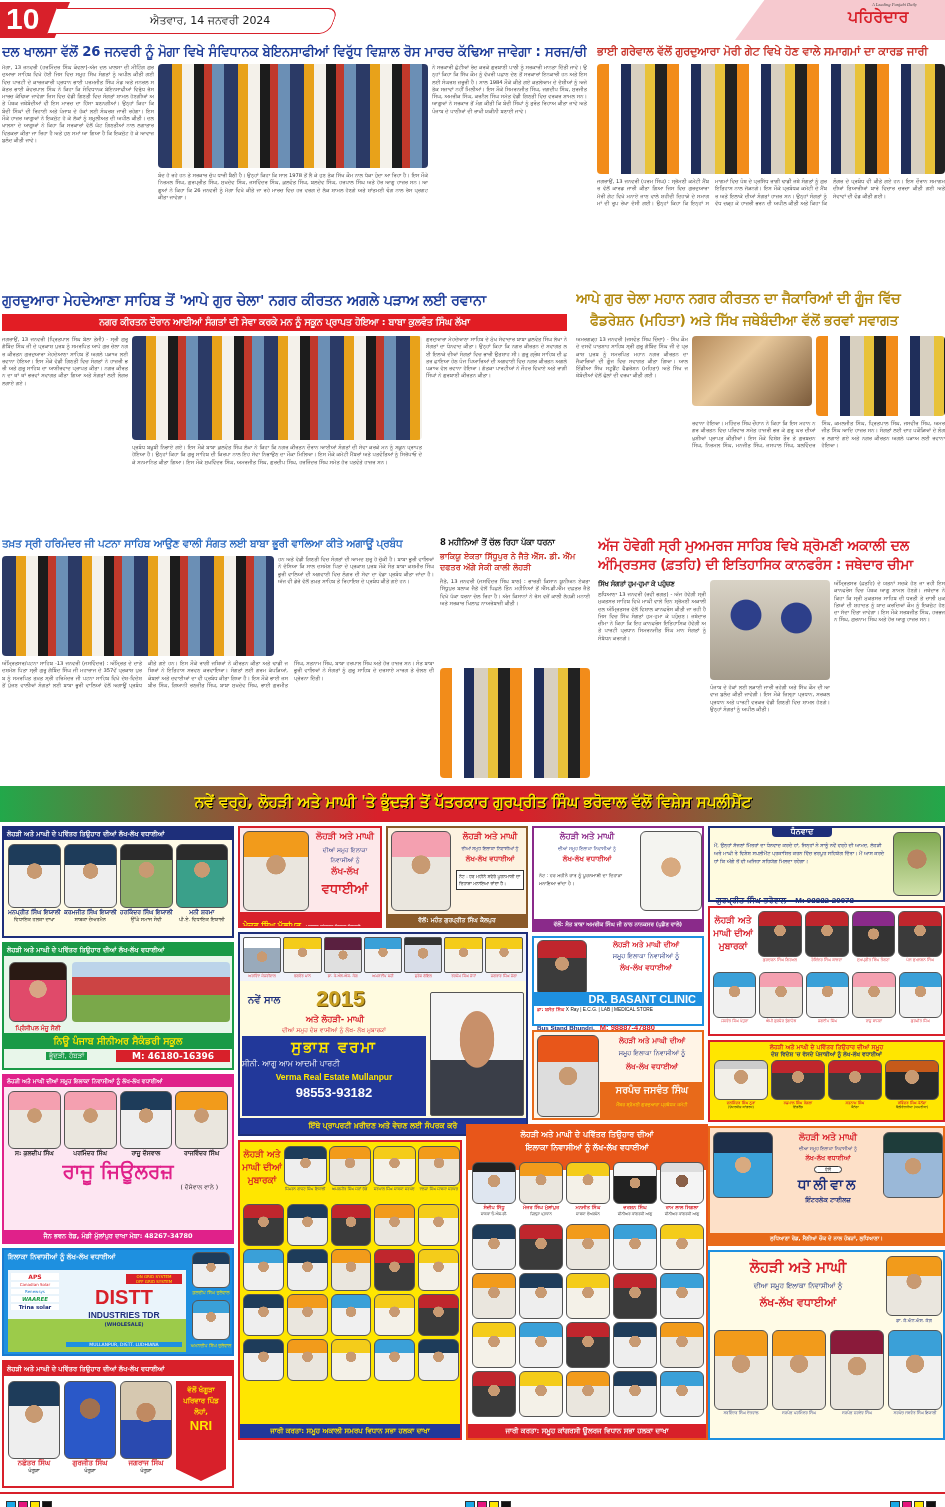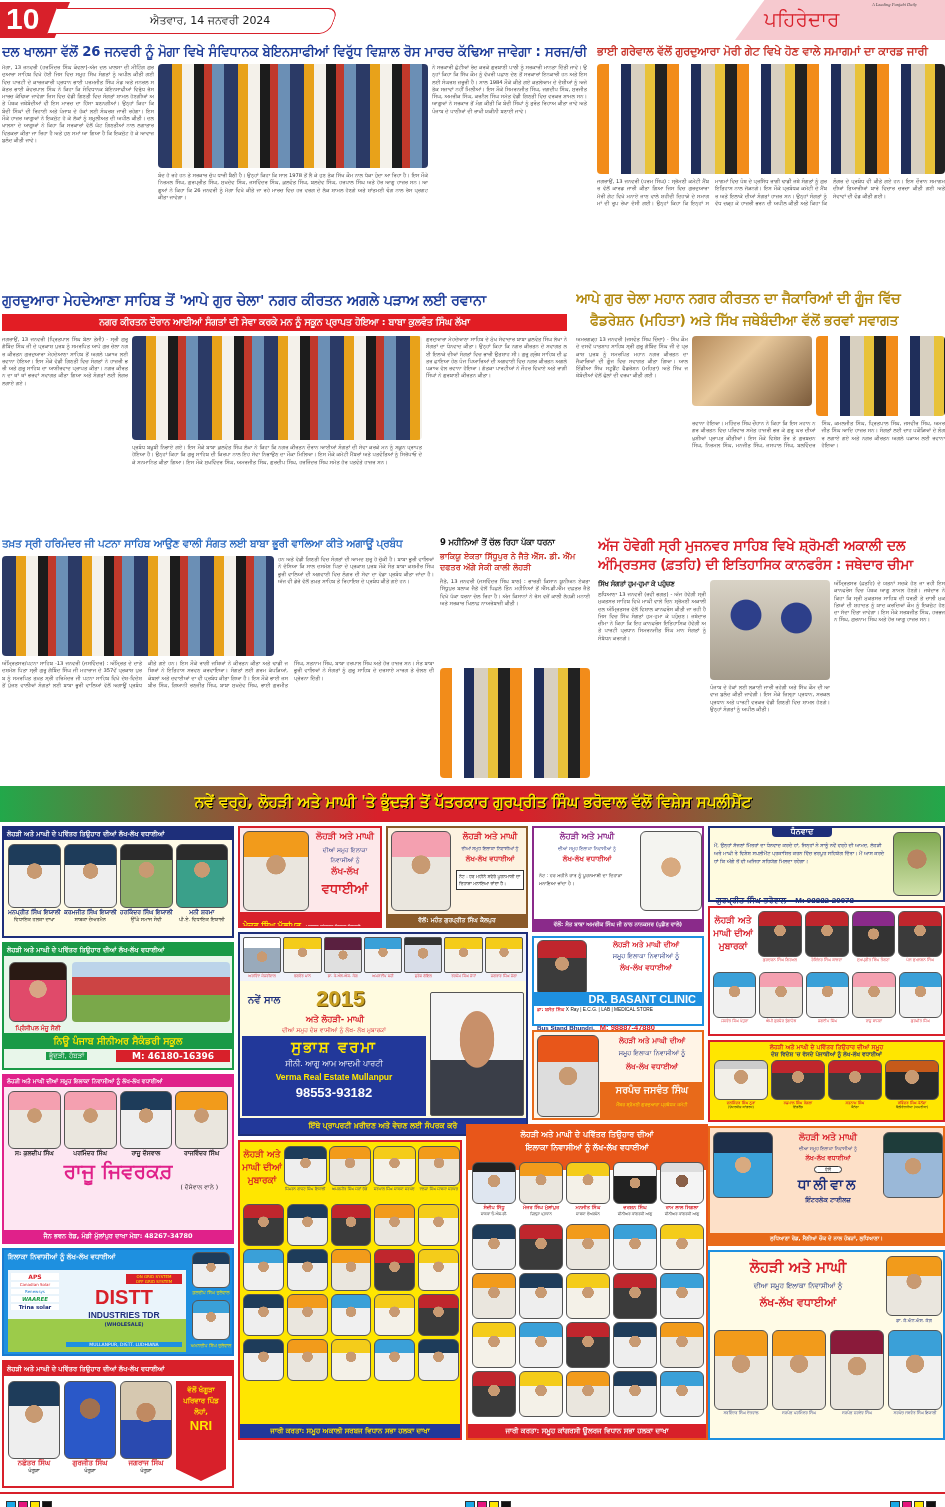--- a/index.html
+++ b/index.html
@@ -24,21 +24,21 @@
 </style>
 </head>
 <body>
 
 <div class="abs" style="left:0;top:0;width:945px;height:40px;">
   <div class="abs" style="left:0;top:2px;width:70px;height:36px;background:#d8202a;clip-path:polygon(0 0,100% 0,78% 100%,0 100%);"></div>
   <div class="abs" style="left:6px;top:2px;font-size:30px;font-weight:bold;color:#fff;font-family:'Liberation Sans',sans-serif;">10</div>
   <div class="abs" style="left:52px;top:8px;width:282px;height:26px;border:1.5px solid #d8202a;border-left:none;border-radius:0 10px 10px 0;transform:skewX(-20deg);background:#fff;"></div>
   <div class="abs" style="left:150px;top:14px;font-size:11px;color:#222;">ਐਤਵਾਰ, 14 ਜਨਵਰੀ 2024</div>
   <div class="abs" style="left:735px;top:0;width:210px;height:40px;background:#f6c9cf;clip-path:polygon(14% 0,100% 0,100% 100%,0 100%);"></div>
-  <div class="abs" style="left:764px;top:7px;font-size:20px;font-weight:normal;color:#d8202a;">ਪਹਿਰੇਦਾਰ</div>
+  <div class="abs" style="left:848px;top:7px;font-size:16px;font-weight:bold;color:#d8202a;">ਪਹਿਰੇਦਾਰ</div>
   <div class="abs" style="left:872px;top:2px;font-size:4.5px;font-style:italic;color:#444;font-family:'Liberation Serif',serif;">A Leading Punjabi Daily</div>
 </div>
 
 <div class="abs hl" style="left:2px;top:44px;width:585px;font-size:13.2px;color:#1e3d9a;">ਦਲ ਖਾਲਸਾ ਵੱਲੋਂ 26 ਜਨਵਰੀ ਨੂੰ ਮੋਗਾ ਵਿਖੇ ਸੰਵਿਧਾਨਕ ਬੇਇਨਸਾਫੀਆਂ ਵਿਰੁੱਧ ਵਿਸ਼ਾਲ ਰੋਸ ਮਾਰਚ ਕੱਢਿਆ ਜਾਵੇਗਾ : ਸਰਜ/ਚੀਮਾ/ਖਾਲਸਤਾਨੀ</div>
 <div class="abs hl" style="left:597px;top:44px;width:348px;font-size:11.4px;color:#c8342a;">ਭਾਈ ਗਰੇਵਾਲ ਵੱਲੋਂ ਗੁਰਦੁਆਰਾ ਮੋਰੀ ਗੇਟ ਵਿਖੇ ਹੋਣ ਵਾਲੇ ਸਮਾਗਮਾਂ ਦਾ ਕਾਰਡ ਜਾਰੀ</div>
 
 <div class="abs col-text" style="left:2px;top:64px;width:152px;height:215px;"><span>ਮੋਗਾ, 13 ਜਨਵਰੀ (ਹਰਮਿੰਦਰ ਸਿੰਘ ਕੰਵਲਾ)-ਅੱਜ ਦਲ ਖਾਲਸਾ ਦੀ ਮੀਟਿੰਗ ਗੁਰਦੁਆਰਾ ਸਾਹਿਬ ਵਿਖੇ ਹੋਈ ਜਿਸ ਵਿਚ ਸਮੂਹ ਸਿੱਖ ਸੰਗਤਾਂ ਨੂੰ ਅਪੀਲ ਕੀਤੀ ਗਈ</span> ਵਿਚ ਪਾਰਟੀ ਦੇ ਕਾਰਜਕਾਰੀ ਪ੍ਰਧਾਨ ਭਾਈ ਪਰਮਜੀਤ ਸਿੰਘ ਮੰਡ ਅਤੇ ਜਨਰਲ ਸਕੱਤਰ ਭਾਈ ਕੰਵਰਪਾਲ ਸਿੰਘ ਨੇ ਕਿਹਾ ਕਿ ਸੰਵਿਧਾਨਕ ਬੇਇਨਸਾਫੀਆਂ ਵਿਰੁੱਧ ਰੋਸ ਮਾਰਚ ਕੱਢਿਆ ਜਾਵੇਗਾ ਜਿਸ ਵਿਚ ਵੱਡੀ ਗਿਣਤੀ ਵਿਚ ਸੰਗਤਾਂ ਸ਼ਾਮਲ ਹੋਣਗੀਆਂ ਅਤੇ ਪੰਥਕ ਜਥੇਬੰਦੀਆਂ ਵੀ ਇਸ ਮਾਰਚ ਦਾ ਹਿੱਸਾ ਬਣਨਗੀਆਂ। ਉਨ੍ਹਾਂ ਕਿਹਾ ਕਿ ਬੰਦੀ ਸਿੰਘਾਂ ਦੀ ਰਿਹਾਈ ਅਤੇ ਪੰਜਾਬ ਦੇ ਹੱਕਾਂ ਲਈ ਸੰਘਰਸ਼ ਜਾਰੀ ਰਹੇਗਾ। ਇਸ ਮੌਕੇ ਹਾਜ਼ਰ ਆਗੂਆਂ ਨੇ ਇਕਜੁੱਟ ਹੋ ਕੇ ਲੋਕਾਂ ਨੂੰ ਸ਼ਮੂਲੀਅਤ ਦੀ ਅਪੀਲ ਕੀਤੀ। ਦਲ ਖਾਲਸਾ ਦੇ ਆਗੂਆਂ ਨੇ ਕਿਹਾ ਕਿ ਸਰਕਾਰਾਂ ਵੱਲੋਂ ਘੱਟ ਗਿਣਤੀਆਂ ਨਾਲ ਲਗਾਤਾਰ ਵਿਤਕਰਾ ਕੀਤਾ ਜਾ ਰਿਹਾ ਹੈ ਅਤੇ ਹੁਣ ਸਮਾਂ ਆ ਗਿਆ ਹੈ ਕਿ ਇਕਜੁੱਟ ਹੋ ਕੇ ਆਵਾਜ਼ ਬੁਲੰਦ ਕੀਤੀ ਜਾਵੇ।</div>
 <div class="abs ph crowd" style="left:158px;top:64px;width:270px;height:104px;"></div>
 <div class="abs col-text" style="left:158px;top:172px;width:270px;height:108px;">ਬੰਦ ਹੋ ਰਹੇ ਹਨ ਤੇ ਸਰਕਾਰ ਚੁੱਪ ਧਾਰੀ ਬੈਠੀ ਹੈ। ਉਨ੍ਹਾਂ ਕਿਹਾ ਕਿ ਸਾਲ 1978 ਤੋਂ ਲੈ ਕੇ ਹੁਣ ਤੱਕ ਸਿੱਖ ਕੌਮ ਨਾਲ ਧੱਕਾ ਹੁੰਦਾ ਆ ਰਿਹਾ ਹੈ। ਇਸ ਮੌਕੇ ਨਿਰਮਲ ਸਿੰਘ, ਗੁਰਪ੍ਰੀਤ ਸਿੰਘ, ਸੁਖਦੇਵ ਸਿੰਘ, ਜਸਵਿੰਦਰ ਸਿੰਘ, ਕੁਲਵੰਤ ਸਿੰਘ, ਬਲਦੇਵ ਸਿੰਘ, ਹਰਪਾਲ ਸਿੰਘ ਅਤੇ ਹੋਰ ਆਗੂ ਹਾਜ਼ਰ ਸਨ। ਆਗੂਆਂ ਨੇ ਕਿਹਾ ਕਿ 26 ਜਨਵਰੀ ਨੂੰ ਮੋਗਾ ਵਿਖੇ ਕੀਤੇ ਜਾ ਰਹੇ ਮਾਰਚ ਵਿਚ ਹਰ ਵਰਗ ਦੇ ਲੋਕ ਸ਼ਾਮਲ ਹੋਣਗੇ ਅਤੇ ਸ਼ਾਂਤਮਈ ਢੰਗ ਨਾਲ ਰੋਸ ਪ੍ਰਗਟ ਕੀਤਾ ਜਾਵੇਗਾ।</div>
 <div class="abs col-text" style="left:432px;top:64px;width:155px;height:215px;">ਨੇ ਸਰਕਾਰੀ ਛੁੱਟੀਆਂ ਰੱਦ ਕਰਕੇ ਗੁਰਬਾਣੀ ਪਾਠੀ ਨੂੰ ਸਰਕਾਰੀ ਮਾਨਤਾ ਦਿੱਤੀ ਜਾਵੇ। ਉਨ੍ਹਾਂ ਕਿਹਾ ਕਿ ਸਿੱਖ ਕੌਮ ਨੂੰ ਵੱਖਰੀ ਪਛਾਣ ਦੇਣ ਤੋਂ ਸਰਕਾਰਾਂ ਇਨਕਾਰੀ ਹਨ ਅਤੇ ਇਸ ਲਈ ਸੰਘਰਸ਼ ਜ਼ਰੂਰੀ ਹੈ। ਸਾਲ 1984 ਮੌਕੇ ਕੀਤੇ ਗਏ ਕਤਲੇਆਮ ਦੇ ਦੋਸ਼ੀਆਂ ਨੂੰ ਅਜੇ ਤੱਕ ਸਜ਼ਾਵਾਂ ਨਹੀਂ ਮਿਲੀਆਂ। ਇਸ ਮੌਕੇ ਸਿਮਰਨਜੀਤ ਸਿੰਘ, ਜਗਦੀਪ ਸਿੰਘ, ਸੁਰਜੀਤ ਸਿੰਘ, ਅਮਰੀਕ ਸਿੰਘ, ਕਰਨੈਲ ਸਿੰਘ ਸਮੇਤ ਵੱਡੀ ਗਿਣਤੀ ਵਿਚ ਵਰਕਰ ਸ਼ਾਮਲ ਸਨ। ਆਗੂਆਂ ਨੇ ਸਰਕਾਰ ਤੋਂ ਮੰਗ ਕੀਤੀ ਕਿ ਬੰਦੀ ਸਿੰਘਾਂ ਨੂੰ ਤੁਰੰਤ ਰਿਹਾਅ ਕੀਤਾ ਜਾਵੇ ਅਤੇ ਪੰਜਾਬ ਦੇ ਪਾਣੀਆਂ ਦੀ ਰਾਖੀ ਯਕੀਨੀ ਬਣਾਈ ਜਾਵੇ।</div>
@@ -59,26 +59,26 @@
 <div class="abs col-text" style="left:576px;top:336px;width:112px;height:192px;"><span>ਅਮਰਗੜ੍ਹ 13 ਜਨਵਰੀ (ਜਸਵੰਤ ਸਿੰਘ ਚਿੰਦਾ)</span> - ਸਿੱਖ ਕੌਮ ਦੇ ਦਸਵੇਂ ਪਾਤਸ਼ਾਹ ਸਾਹਿਬ ਸ੍ਰੀ ਗੁਰੂ ਗੋਬਿੰਦ ਸਿੰਘ ਜੀ ਦੇ ਪ੍ਰਕਾਸ਼ ਪੁਰਬ ਨੂੰ ਸਮਰਪਿਤ ਮਹਾਨ ਨਗਰ ਕੀਰਤਨ ਦਾ ਜੈਕਾਰਿਆਂ ਦੀ ਗੂੰਜ ਵਿਚ ਸਵਾਗਤ ਕੀਤਾ ਗਿਆ। ਆਲ ਇੰਡੀਆ ਸਿੱਖ ਸਟੂਡੈਂਟ ਫੈਡਰੇਸ਼ਨ (ਮਹਿਤਾ) ਅਤੇ ਸਿੱਖ ਜਥੇਬੰਦੀਆਂ ਵੱਲੋਂ ਫੁੱਲਾਂ ਦੀ ਵਰਖਾ ਕੀਤੀ ਗਈ।</div>
 <div class="abs ph warm" style="left:692px;top:336px;width:120px;height:70px;"></div>
 <div class="abs ph crowd2" style="left:816px;top:336px;width:129px;height:80px;"></div>
 <div class="abs col-text" style="left:692px;top:420px;width:253px;height:108px;column-count:2;column-gap:6px;">ਰਵਾਨਾ ਹੋਇਆ। ਮਹਿੰਦਰ ਸਿੰਘ ਚੌਹਾਨ ਨੇ ਕਿਹਾ ਕਿ ਇਸ ਮਹਾਨ ਨਗਰ ਕੀਰਤਨ ਵਿਚ ਪਰਿਵਾਰ ਸਮੇਤ ਹਾਜ਼ਰੀ ਭਰ ਕੇ ਗੁਰੂ ਘਰ ਦੀਆਂ ਖੁਸ਼ੀਆਂ ਪ੍ਰਾਪਤ ਕੀਤੀਆਂ। ਇਸ ਮੌਕੇ ਵਿਸ਼ੇਸ਼ ਤੌਰ ਤੇ ਗੁਰਬਚਨ ਸਿੰਘ, ਨਿਰਮਲ ਸਿੰਘ, ਮਨਜੀਤ ਸਿੰਘ, ਜਸਪਾਲ ਸਿੰਘ, ਬਲਵਿੰਦਰ ਸਿੰਘ, ਕਮਲਜੀਤ ਸਿੰਘ, ਪ੍ਰਿਤਪਾਲ ਸਿੰਘ, ਜਸਵੀਰ ਸਿੰਘ, ਅਮਰਜੀਤ ਸਿੰਘ ਆਦਿ ਹਾਜ਼ਰ ਸਨ। ਸੰਗਤਾਂ ਲਈ ਚਾਹ ਪਕੌੜਿਆਂ ਦੇ ਲੰਗਰ ਲਗਾਏ ਗਏ ਅਤੇ ਨਗਰ ਕੀਰਤਨ ਅਗਲੇ ਪੜਾਅ ਲਈ ਰਵਾਨਾ ਹੋਇਆ।</div>
 
 <div class="abs hl" style="left:2px;top:537px;width:432px;font-size:10.6px;color:#2c6bc2;">ਤਖ਼ਤ ਸ੍ਰੀ ਹਰਿਮੰਦਰ ਜੀ ਪਟਨਾ ਸਾਹਿਬ ਆਉਣ ਵਾਲੀ ਸੰਗਤ ਲਈ ਬਾਬਾ ਭੂਰੀ ਵਾਲਿਆ ਕੀਤੇ ਅਗਾਊਂ ਪ੍ਰਬੰਧ</div>
 <div class="abs ph crowd" style="left:2px;top:556px;width:272px;height:100px;"></div>
 <div class="abs col-text" style="left:278px;top:556px;width:156px;height:100px;">ਹਨ ਅਤੇ ਵੱਡੀ ਗਿਣਤੀ ਵਿਚ ਸੰਗਤਾਂ ਦੀ ਆਮਦ ਸ਼ੁਰੂ ਹੋ ਚੁੱਕੀ ਹੈ। ਬਾਬਾ ਭੂਰੀ ਵਾਲਿਆਂ ਨੇ ਦੱਸਿਆ ਕਿ ਸਾਲ ਦਸਮੇਸ਼ ਪਿਤਾ ਦੇ ਪ੍ਰਕਾਸ਼ ਪੁਰਬ ਮੌਕੇ ਸੰਤ ਬਾਬਾ ਕਸ਼ਮੀਰ ਸਿੰਘ ਭੂਰੀ ਵਾਲਿਆਂ ਦੀ ਅਗਵਾਈ ਵਿਚ ਲੰਗਰ ਦੀ ਸੇਵਾ ਦਾ ਵੱਡਾ ਪ੍ਰਬੰਧ ਕੀਤਾ ਜਾਂਦਾ ਹੈ। ਅੱਜ ਵੀ ਡੇਰੇ ਵੱਲੋਂ ਤਖ਼ਤ ਸਾਹਿਬ ਤੇ ਰਿਹਾਇਸ਼ ਦੇ ਪ੍ਰਬੰਧ ਕੀਤੇ ਗਏ ਹਨ।</div>
 <div class="abs col-text" style="left:2px;top:660px;width:432px;height:118px;column-count:3;column-gap:6px;"><span>ਅੰਮ੍ਰਿਤਸਰ/ਪਟਨਾ ਸਾਹਿਬ -13 ਜਨਵਰੀ (ਜਸਵਿੰਦਰ)</span> : ਅੰਮ੍ਰਿਤ ਦੇ ਦਾਤੇ ਦਸ਼ਮੇਸ਼ ਪਿਤਾ ਸ੍ਰੀ ਗੁਰੂ ਗੋਬਿੰਦ ਸਿੰਘ ਜੀ ਮਹਾਰਾਜ ਦੇ 357ਵੇਂ ਪ੍ਰਕਾਸ਼ ਪੁਰਬ ਨੂੰ ਸਮਰਪਿਤ ਤਖ਼ਤ ਸ੍ਰੀ ਹਰਿਮੰਦਰ ਜੀ ਪਟਨਾ ਸਾਹਿਬ ਵਿਖੇ ਦੇਸ਼-ਵਿਦੇਸ਼ ਤੋਂ ਪੁੱਜਣ ਵਾਲੀਆਂ ਸੰਗਤਾਂ ਲਈ ਬਾਬਾ ਭੂਰੀ ਵਾਲਿਆਂ ਵੱਲੋਂ ਅਗਾਊਂ ਪ੍ਰਬੰਧ ਕੀਤੇ ਗਏ ਹਨ। ਇਸ ਮੌਕੇ ਰਾਗੀ ਜਥਿਆਂ ਨੇ ਕੀਰਤਨ ਕੀਤਾ ਅਤੇ ਢਾਡੀ ਜਥਿਆਂ ਨੇ ਇਤਿਹਾਸ ਸਰਵਣ ਕਰਵਾਇਆ। ਸੰਗਤਾਂ ਲਈ ਗਰਮ ਕੱਪੜਿਆਂ, ਕੰਬਲਾਂ ਅਤੇ ਦਵਾਈਆਂ ਦਾ ਵੀ ਪ੍ਰਬੰਧ ਕੀਤਾ ਗਿਆ ਹੈ। ਇਸ ਮੌਕੇ ਭਾਈ ਜਸਬੀਰ ਸਿੰਘ, ਗਿਆਨੀ ਰਣਜੀਤ ਸਿੰਘ, ਬਾਬਾ ਸੁਖਦੇਵ ਸਿੰਘ, ਭਾਈ ਗੁਰਮੀਤ ਸਿੰਘ, ਸਤਨਾਮ ਸਿੰਘ, ਬਾਬਾ ਹਰਪਾਲ ਸਿੰਘ ਅਤੇ ਹੋਰ ਹਾਜ਼ਰ ਸਨ। ਸੰਤ ਬਾਬਾ ਭੂਰੀ ਵਾਲਿਆਂ ਨੇ ਸੰਗਤਾਂ ਨੂੰ ਗੁਰੂ ਸਾਹਿਬ ਦੇ ਦਰਸਾਏ ਮਾਰਗ ਤੇ ਚੱਲਣ ਦੀ ਪ੍ਰੇਰਨਾ ਦਿੱਤੀ।</div>
 
-<div class="abs hl" style="left:440px;top:537px;width:150px;font-size:8.5px;color:#111;">9 ਮਹੀਨਿਆਂ ਤੋਂ ਚੱਲ ਰਿਹਾ ਪੱਕਾ ਧਰਨਾ</div>
+<div class="abs hl" style="left:440px;top:537px;width:150px;font-size:8.5px;color:#111;">8 ਮਹੀਨਿਆਂ ਤੋਂ ਚੱਲ ਰਿਹਾ ਪੱਕਾ ਧਰਨਾ</div>
 <div class="abs" style="left:440px;top:551px;width:150px;font-size:8px;font-weight:bold;line-height:11px;color:#c8342a;">ਭਾਕਿਯੂ ਏਕਤਾ ਸਿੱਧੂਪੁਰ ਨੇ ਜੈਤੋ ਐੱਸ. ਡੀ. ਐੱਮ ਦਫਤਰ ਅੱਗੇ ਸੇਕੀ ਕਾਲੀ ਲੋਹੜੀ</div>
 <div class="abs col-text" style="left:440px;top:578px;width:150px;height:88px;"><span>ਜੈਤੋ, 13 ਜਨਵਰੀ (ਜਸਵਿੰਦਰ ਸਿੰਘ ਬਾਠ) : ਭਾਰਤੀ ਕਿਸਾਨ ਯੂਨੀਅਨ ਏਕਤਾ ਸਿੱਧੂਪੁਰ</span> ਬਲਾਕ ਜੈਤੋ ਵੱਲੋਂ ਪਿਛਲੇ ਤਿੰਨ ਮਹੀਨਿਆਂ ਤੋਂ ਐੱਸ.ਡੀ.ਐੱਮ ਦਫ਼ਤਰ ਜੈਤੋ ਵਿਖੇ ਪੱਕਾ ਧਰਨਾ ਚੱਲ ਰਿਹਾ ਹੈ। ਅੱਜ ਕਿਸਾਨਾਂ ਨੇ ਰੋਸ ਵਜੋਂ ਕਾਲੀ ਲੋਹੜੀ ਮਨਾਈ ਅਤੇ ਸਰਕਾਰ ਖਿਲਾਫ਼ ਨਾਅਰੇਬਾਜ਼ੀ ਕੀਤੀ।</div>
 <div class="abs ph crowd2" style="left:440px;top:668px;width:150px;height:110px;"></div>
 
-<div class="abs hl" style="left:598px;top:537px;width:347px;font-size:14px;color:#d8202a;">ਅੱਜ ਹੋਵੇਗੀ ਸ੍ਰੀ ਮੁਜਨਵਰ ਸਾਹਿਬ ਵਿਖੇ ਸ਼੍ਰੋਮਣੀ ਅਕਾਲੀ ਦਲ</div>
+<div class="abs hl" style="left:598px;top:537px;width:347px;font-size:14px;color:#d8202a;">ਅੱਜ ਹੋਵੇਗੀ ਸ੍ਰੀ ਮੁਅਮਰਜ ਸਾਹਿਬ ਵਿਖੇ ਸ਼੍ਰੋਮਣੀ ਅਕਾਲੀ ਦਲ</div>
 <div class="abs hl" style="left:598px;top:557px;width:347px;font-size:13.4px;color:#d8202a;">ਅੰਮ੍ਰਿਤਸਰ (ਫ਼ਤਹਿ) ਦੀ ਇਤਿਹਾਸਿਕ ਕਾਨਫਰੰਸ : ਜਥੇਦਾਰ ਚੀਮਾ</div>
 <div class="abs hl" style="left:598px;top:580px;width:108px;font-size:6.8px;color:#111;">ਸਿੱਖ ਸੰਗਤਾਂ ਹੁਮ-ਹੁਮਾ ਕੇ ਪਹੁੰਚਣ</div>
 <div class="abs col-text" style="left:598px;top:591px;width:108px;height:187px;"><span>ਲੁਧਿਆਣਾ 13 ਜਨਵਰੀ (ਰਵੀ ਭਗਤ)</span> - ਅੱਜ ਹੋਵੇਗੀ ਸ੍ਰੀ ਮੁਕਤਸਰ ਸਾਹਿਬ ਵਿਖੇ ਮਾਘੀ ਵਾਲੇ ਦਿਨ ਸ਼੍ਰੋਮਣੀ ਅਕਾਲੀ ਦਲ ਅੰਮ੍ਰਿਤਸਰ ਵੱਲੋਂ ਵਿਸ਼ਾਲ ਕਾਨਫਰੰਸ ਕੀਤੀ ਜਾ ਰਹੀ ਹੈ ਜਿਸ ਵਿਚ ਸਿੱਖ ਸੰਗਤਾਂ ਹੁਮ-ਹੁਮਾ ਕੇ ਪਹੁੰਚਣ। ਜਥੇਦਾਰ ਚੀਮਾ ਨੇ ਕਿਹਾ ਕਿ ਇਹ ਕਾਨਫਰੰਸ ਇਤਿਹਾਸਿਕ ਹੋਵੇਗੀ ਅਤੇ ਪਾਰਟੀ ਪ੍ਰਧਾਨ ਸਿਮਰਨਜੀਤ ਸਿੰਘ ਮਾਨ ਸੰਗਤਾਂ ਨੂੰ ਸੰਬੋਧਨ ਕਰਨਗੇ।</div>
 <div class="abs ph" style="left:710px;top:580px;width:120px;height:100px;background:radial-gradient(circle at 30% 35%,#2d3f8a 0 14%,transparent 15%),radial-gradient(circle at 72% 38%,#2d3f8a 0 14%,transparent 15%),linear-gradient(180deg,#d9d3c6,#a59c8c);"></div>
 <div class="abs col-text" style="left:710px;top:684px;width:120px;height:94px;">ਪੰਜਾਬ ਦੇ ਹੱਕਾਂ ਲਈ ਲੜਾਈ ਜਾਰੀ ਰਹੇਗੀ ਅਤੇ ਸਿੱਖ ਕੌਮ ਦੀ ਆਵਾਜ਼ ਬੁਲੰਦ ਕੀਤੀ ਜਾਵੇਗੀ। ਇਸ ਮੌਕੇ ਜ਼ਿਲ੍ਹਾ ਪ੍ਰਧਾਨ, ਸਰਕਲ ਪ੍ਰਧਾਨ ਅਤੇ ਪਾਰਟੀ ਵਰਕਰ ਵੱਡੀ ਗਿਣਤੀ ਵਿਚ ਸ਼ਾਮਲ ਹੋਣਗੇ। ਉਨ੍ਹਾਂ ਸੰਗਤਾਂ ਨੂੰ ਅਪੀਲ ਕੀਤੀ।</div>
 <div class="abs col-text" style="left:834px;top:580px;width:111px;height:198px;">ਅੰਮ੍ਰਿਤਸਰ (ਫ਼ਤਹਿ) ਦੇ ਯਤਨਾਂ ਸਦਕੇ ਹੋਣ ਜਾ ਰਹੀ ਇਸ ਕਾਨਫਰੰਸ ਵਿਚ ਪੰਥਕ ਆਗੂ ਸ਼ਾਮਲ ਹੋਣਗੇ। ਜਥੇਦਾਰ ਨੇ ਕਿਹਾ ਕਿ ਸ੍ਰੀ ਮੁਕਤਸਰ ਸਾਹਿਬ ਦੀ ਧਰਤੀ ਤੇ ਚਾਲੀ ਮੁਕਤਿਆਂ ਦੀ ਸ਼ਹਾਦਤ ਨੂੰ ਯਾਦ ਕਰਦਿਆਂ ਕੌਮ ਨੂੰ ਇਕਜੁੱਟ ਹੋਣ ਦਾ ਸੱਦਾ ਦਿੱਤਾ ਜਾਵੇਗਾ। ਇਸ ਮੌਕੇ ਸਰਬਜੀਤ ਸਿੰਘ, ਹਰਭਜਨ ਸਿੰਘ, ਗੁਰਨਾਮ ਸਿੰਘ ਅਤੇ ਹੋਰ ਆਗੂ ਹਾਜ਼ਰ ਸਨ।</div>
 
 <div class="abs" style="left:0;top:786px;width:945px;height:36px;background:linear-gradient(90deg,#22a84a 0%,#d8202a 40%,#d8202a 55%,#22a84a 100%);"></div>
 <div class="abs hl" style="left:8px;top:793px;width:930px;text-align:center;font-size:15.5px;color:#ffe600;text-shadow:1px 1px 0 #000;">ਨਵੇਂ ਵਰ੍ਹੇ, ਲੋਹੜੀ ਅਤੇ ਮਾਘੀ 'ਤੇ ਭੂੰਦੜੀ ਤੋਂ ਪੱਤਰਕਾਰ ਗੁਰਪ੍ਰੀਤ ਸਿੰਘ ਭਰੋਵਾਲ ਵੱਲੋਂ ਵਿਸ਼ੇਸ ਸਪਲੀਮੈਂਟ</div>
 
@@ -131,21 +131,21 @@
       </div>
     <div style="flex:1">
         <div class="portrait k" style="height:58px;"></div>
         <div class="cap">ਰਾਜੂ ਦੌਸਵਾਲ</div>
       </div>
     <div style="flex:1">
         <div class="portrait o" style="height:58px;"></div>
         <div class="cap">ਰਾਜਵਿੰਦਰ ਸਿੰਘ</div>
       </div>
   </div>
-  <div style="text-align:center;font-size:20px;font-weight:bold;color:#e0218a;margin-top:2px;">ਰਾਜੂ ਜਿਵਰਕਰ਼</div>
+  <div style="text-align:center;font-size:20px;font-weight:bold;color:#e0218a;margin-top:2px;">ਰਾਜੂ ਜਿਊਲਰਜ਼</div>
   <div style="text-align:right;font-size:6px;padding-right:14px;">( ਦੌਸੇਵਾਲ ਵਾਲੇ )</div>
   <div style="position:absolute;left:0;bottom:0;width:228px;background:#e0218a;color:#fff;font-size:6.5px;font-weight:bold;text-align:center;padding:2px 0;white-space:nowrap;overflow:hidden;">ਜੈਨ ਭਵਨ ਰੋਡ, ਮੰਡੀ ਮੁੱਲਾਂਪੁਰ ਦਾਖਾ ਮੋਬਾ: 48267-34780</div>
 </div>
 
 <div class="abs" style="left:2px;top:1248px;width:232px;height:108px;border:2px solid #1a7bd0;background:#1e90e0;">
   <div style="color:#fff;font-size:7px;font-weight:bold;padding:3px 4px;white-space:nowrap;overflow:hidden;">ਇਲਾਕਾ ਨਿਵਾਸੀਆਂ ਨੂੰ ਲੱਖ-ਲੱਖ ਵਧਾਈਆਂ</div>
   <div style="position:absolute;left:4px;top:20px;width:178px;height:82px;background:linear-gradient(180deg,#eaf4fb 0 60%,#9ccb4a 60%);">
     <div style="position:absolute;left:3px;top:3px;width:48px;">
       <div style="background:#fff;color:#d8202a;font-size:6px;font-weight:bold;text-align:center;margin-bottom:2px;">APS</div>
       <div style="background:#fff;color:#d8202a;font-size:4px;text-align:center;margin-bottom:2px;">Canadian Solar</div>
@@ -234,21 +234,21 @@
         <div class="portrait y" style="height:36px;border-radius:2px;"></div>
         <div class="sub" style="font-size:3.8px;color:#d8202a;">ਜਗਤਾਰ ਸਿੰਘ ਜੱਗਾ</div>
       </div>
   </div>
   <div style="position:absolute;left:8px;top:60px;color:#1e2f7a;font-size:10px;font-weight:bold;">ਨਵੇਂ ਸਾਲ</div>
   <div style="position:absolute;left:76px;top:52px;color:#c9a020;font-size:22px;font-weight:bold;font-family:'Liberation Sans',sans-serif;text-shadow:1px 1px 0 #6a5010;">2015</div>
   <div style="position:absolute;left:10px;top:80px;width:170px;text-align:center;color:#d8202a;font-size:8.5px;font-weight:bold;">ਅਤੇ ਲੋਹੜੀ- ਮਾਘੀ</div>
   <div style="position:absolute;left:4px;top:92px;width:180px;text-align:center;color:#d8202a;font-size:6px;white-space:nowrap;">ਦੀਆਂ ਸਮੂਹ ਦੇਸ਼ ਵਾਸੀਆਂ ਨੂੰ ਲੱਖ- ਲੱਖ ਮੁਬਾਰਕਾਂ</div>
   <div style="position:absolute;left:2px;top:102px;width:184px;height:80px;background:#22389a;"></div>
   <div style="position:absolute;left:2px;top:104px;width:184px;text-align:center;color:#ffe600;font-size:15px;font-weight:bold;letter-spacing:2px;">ਸੁਭਾਸ਼ ਵਰਮਾ</div>
-  <div style="position:absolute;left:2px;top:125px;width:184px;text-align:center;color:#fff;font-size:8px;">ਸੀਨੀ. ਆਗੂ ਆਮ ਆਦਮੀ ਪਾਰਟੀ</div>
+  <div style="position:absolute;left:2px;top:125px;width:184px;text-align:left;color:#fff;font-size:8px;">ਸੀਨੀ. ਆਗੂ ਆਮ ਆਦਮੀ ਪਾਰਟੀ</div>
   <div style="position:absolute;left:2px;top:138px;width:184px;text-align:center;color:#ffe600;font-size:8.5px;font-weight:bold;font-family:'Liberation Sans',sans-serif;">Verma Real Estate Mullanpur</div>
   <div style="position:absolute;left:2px;top:151px;width:184px;text-align:center;color:#fff;font-size:13px;font-weight:bold;font-family:'Liberation Sans',sans-serif;">98553-93182</div>
   <div class="portrait" style="position:absolute;left:190px;top:58px;width:94px;height:124px;border-radius:2px;background:radial-gradient(ellipse at 50% 38%,#c8906a 0 26%,transparent 27%),linear-gradient(180deg,#f4f4f4 0 55%,#3a3e48 55%);"></div>
   <div style="position:absolute;left:0;bottom:0;width:286px;background:#22389a;color:#ffe600;font-size:7.6px;font-weight:bold;text-align:center;padding:3px 0;white-space:nowrap;overflow:hidden;">ਇੱਥੇ ਪ੍ਰਾਪਰਟੀ ਖ਼ਰੀਦਣ ਅਤੇ ਵੇਚਣ ਲਈ ਸੰਪਰਕ ਕਰੋ</div>
 </div>
 
 <div class="abs" style="left:238px;top:1140px;width:224px;height:300px;border:2px solid #d8202a;background:#ffe600;">
   <div style="position:absolute;left:2px;top:6px;width:40px;text-align:center;color:#d8202a;font-size:9px;font-weight:bold;line-height:13px;">ਲੋਹੜੀ ਅਤੇ ਮਾਘੀ ਦੀਆਂ ਮੁਬਾਰਕਾਂ</div>
   <div style="position:absolute;left:44px;top:4px;width:176px;display:flex;gap:2px;">
     <div style="flex:1">
@@ -283,21 +283,21 @@
     <div class="portrait o" style="height:42px;"></div>
     <div class="portrait b" style="height:42px;"></div>
     <div class="portrait y" style="height:42px;"></div>
     <div class="portrait r" style="height:42px;"></div>
     <div class="portrait k" style="height:42px;"></div>
     <div class="portrait o" style="height:42px;"></div>
     <div class="portrait y" style="height:42px;"></div>
     <div class="portrait b" style="height:42px;"></div>
     <div class="portrait k" style="height:42px;"></div>
   </div>
-  <div style="position:absolute;left:0;bottom:0;width:220px;background:#22389a;color:#ffe600;font-size:7px;font-weight:bold;text-align:center;padding:3px 0;white-space:nowrap;overflow:hidden;">ਜਾਰੀ ਕਰਤਾ: ਸਮੂਹ ਅਕਾਲੀ ਸਰਬਜ ਵਿਧਾਨ ਸਭਾ ਹਲਕਾ ਦਾਖਾ</div>
+  <div style="position:absolute;left:0;bottom:0;width:220px;background:#22389a;color:#ffe600;font-size:7px;font-weight:bold;text-align:center;padding:3px 0;white-space:nowrap;overflow:hidden;">ਜਾਰੀ ਕਰਤਾ: ਸਮੂਹ ਅਕਾਲੀ ਸਮਰਪ ਵਿਧਾਨ ਸਭਾ ਹਲਕਾ ਦਾਖਾ</div>
 </div>
 
 <div class="abs" style="left:386px;top:826px;width:142px;height:102px;border:2px solid #8a5a2a;background:#fdf2e0;">
   <div class="portrait p" style="position:absolute;left:3px;top:3px;width:60px;height:80px;"></div>
   <div style="position:absolute;left:66px;top:3px;width:72px;text-align:center;color:#d8202a;font-size:8.5px;font-weight:bold;">ਲੋਹੜੀ ਅਤੇ ਮਾਘੀ</div>
   <div style="position:absolute;left:66px;top:18px;width:72px;text-align:center;color:#1e2f7a;font-size:4.5px;">ਦੀਆਂ ਸਮੂਹ ਇਲਾਕਾ ਨਿਵਾਸੀਆਂ ਨੂੰ</div>
   <div style="position:absolute;left:66px;top:27px;width:72px;text-align:center;color:#d8202a;font-size:7px;font-weight:bold;">ਲੱਖ-ਲੱਖ ਵਧਾਈਆਂ</div>
   <div style="position:absolute;left:68px;top:42px;width:68px;border:1px solid #333;background:#fff;font-size:4.5px;padding:2px;line-height:7px;">ਨੋਟ : ਹਰ ਮਹੀਨੇ ਸਵੇਰੇ ਪੂਰਨਮਾਸ਼ੀ ਦਾ ਦਿਹਾੜਾ ਮਨਾਇਆ ਜਾਂਦਾ ਹੈ।</div>
   <div style="position:absolute;left:0;bottom:0;width:138px;background:#8a5a2a;color:#fff;font-size:6px;font-weight:bold;text-align:center;padding:2px 0;white-space:nowrap;overflow:hidden;">ਵੱਲੋਂ: ਮਹੰਤ ਗੁਰਪ੍ਰੀਤ ਸਿੰਘ ਕੈਲਪੁਰ</div>
 </div>

